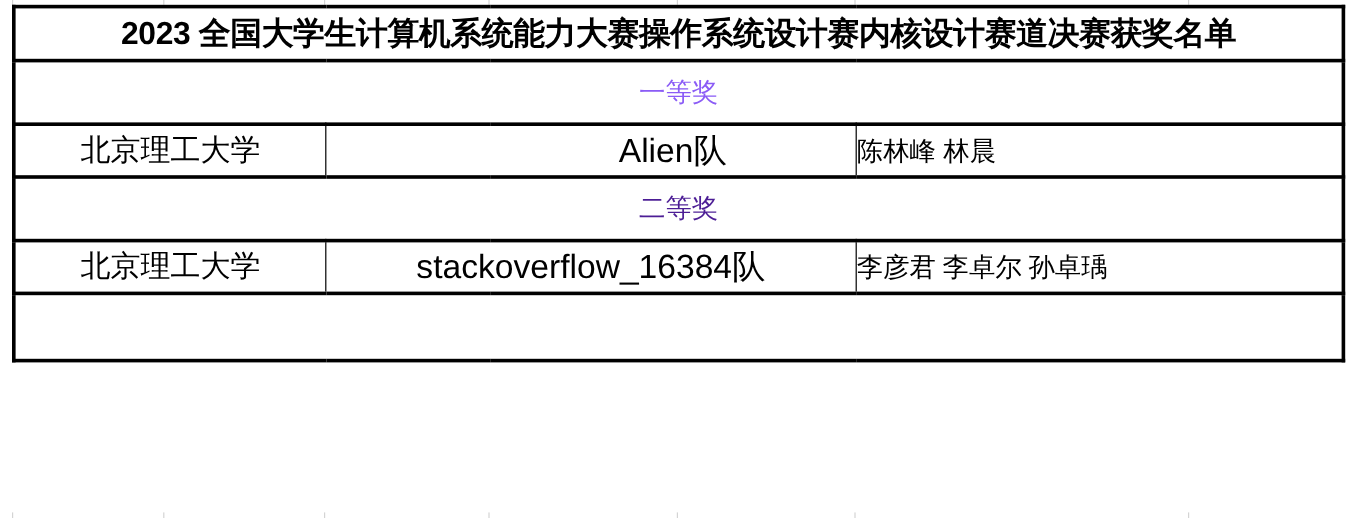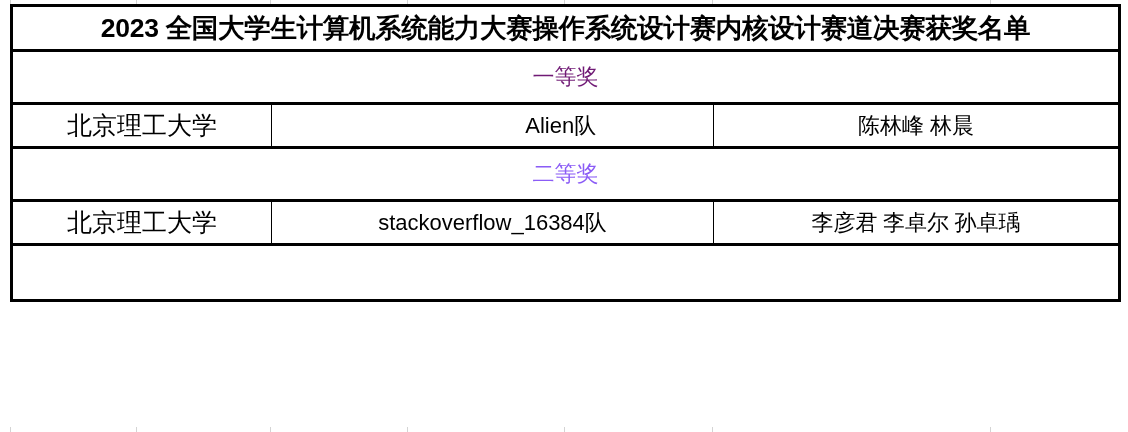--- a/index.html
+++ b/index.html
@@ -73,27 +73,27 @@
     font-size: 22px;
     text-align: center;
     line-height: 1;
   }
   .school-cell {
     font-size: 25px;
     text-align: center;
     line-height: 1;
   }
   .team-cell {
-    font-size: 22px;
+    font-size: 28px;
     text-align: center;
     line-height: 1;
   }
   .members-cell {
     font-size: 22px;
-    text-align: center;
+    text-align: left;
     padding-left: 6px;
     line-height: 1;
     white-space: nowrap;
   }
   .note-cell {
     font-size: 22px;
     text-align: center;
     line-height: 1;
     white-space: nowrap;
   }
@@ -127,33 +127,33 @@
       <col style="width:305px">
       <col style="width:406px">
     </colgroup>
     <tbody>
 
       <tr class="r-title">
         <td class="title-cell bt bb bl br" colspan="4">2023 全国大学生计算机系统能力大赛操作系统设计赛内核设计赛道决赛获奖名单</td>
       </tr>
 
       <tr class="r-prize">
-        <td class="prize-cell bb bl br" colspan="4" style="color:#701a75;text-align:center;">一等奖</td>
+        <td class="prize-cell bb bl br" colspan="4" style="color:#8b5cf6;text-align:center;">一等奖</td>
       </tr>
 
       <tr class="r-entry">
         <td class="school-cell bb bl br-thin">北京理工大学</td>
         <td class="school-cell bb"></td>
         <td class="team-cell bb br-thin">Alien队</td>
         <td class="members-cell bb br">陈林峰 林晨</td>
       </tr>
 
 
       <tr class="r-prize">
-        <td class="prize-cell bb bl br" colspan="4" style="color:#8b5cf6;">二等奖</td>
+        <td class="prize-cell bb bl br" colspan="4" style="color:#4c1d95;">二等奖</td>
       </tr>
 
       <tr class="r-entry">
         <td class="school-cell bb bl br-thin">北京理工大学</td>
         <td class="team-cell bb" colspan="2">stackoverflow_16384队</td>
         <td class="members-cell bb bl-thin br">李彦君 李卓尔 孙卓瑀</td>
       </tr>
 
       <tr class="r-blank">
         <td class="blank-cell bb bl br" colspan="4"></td>

